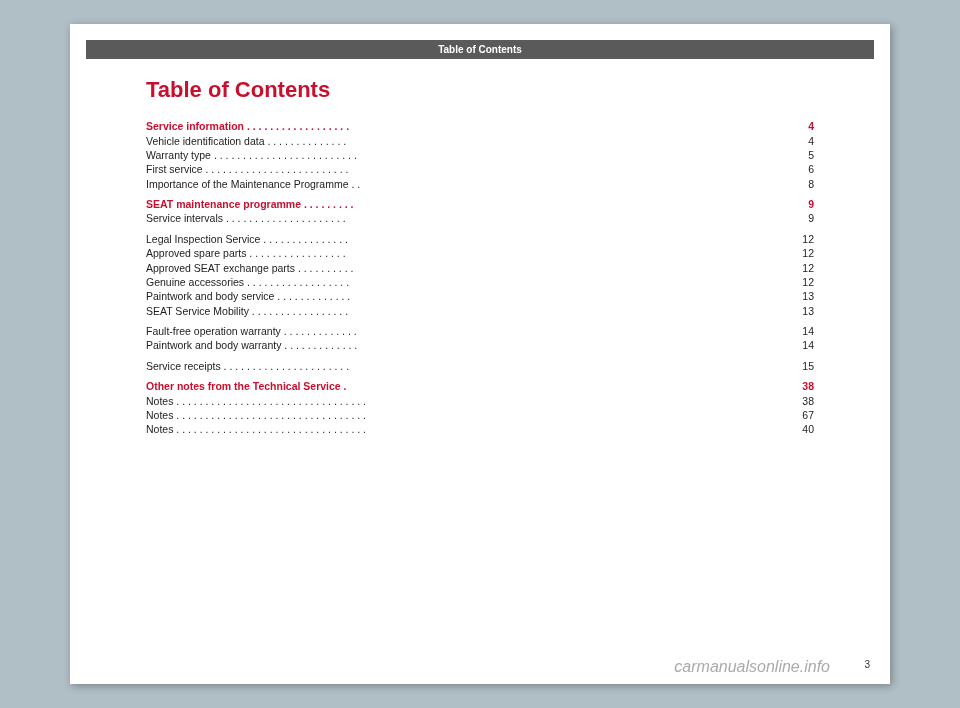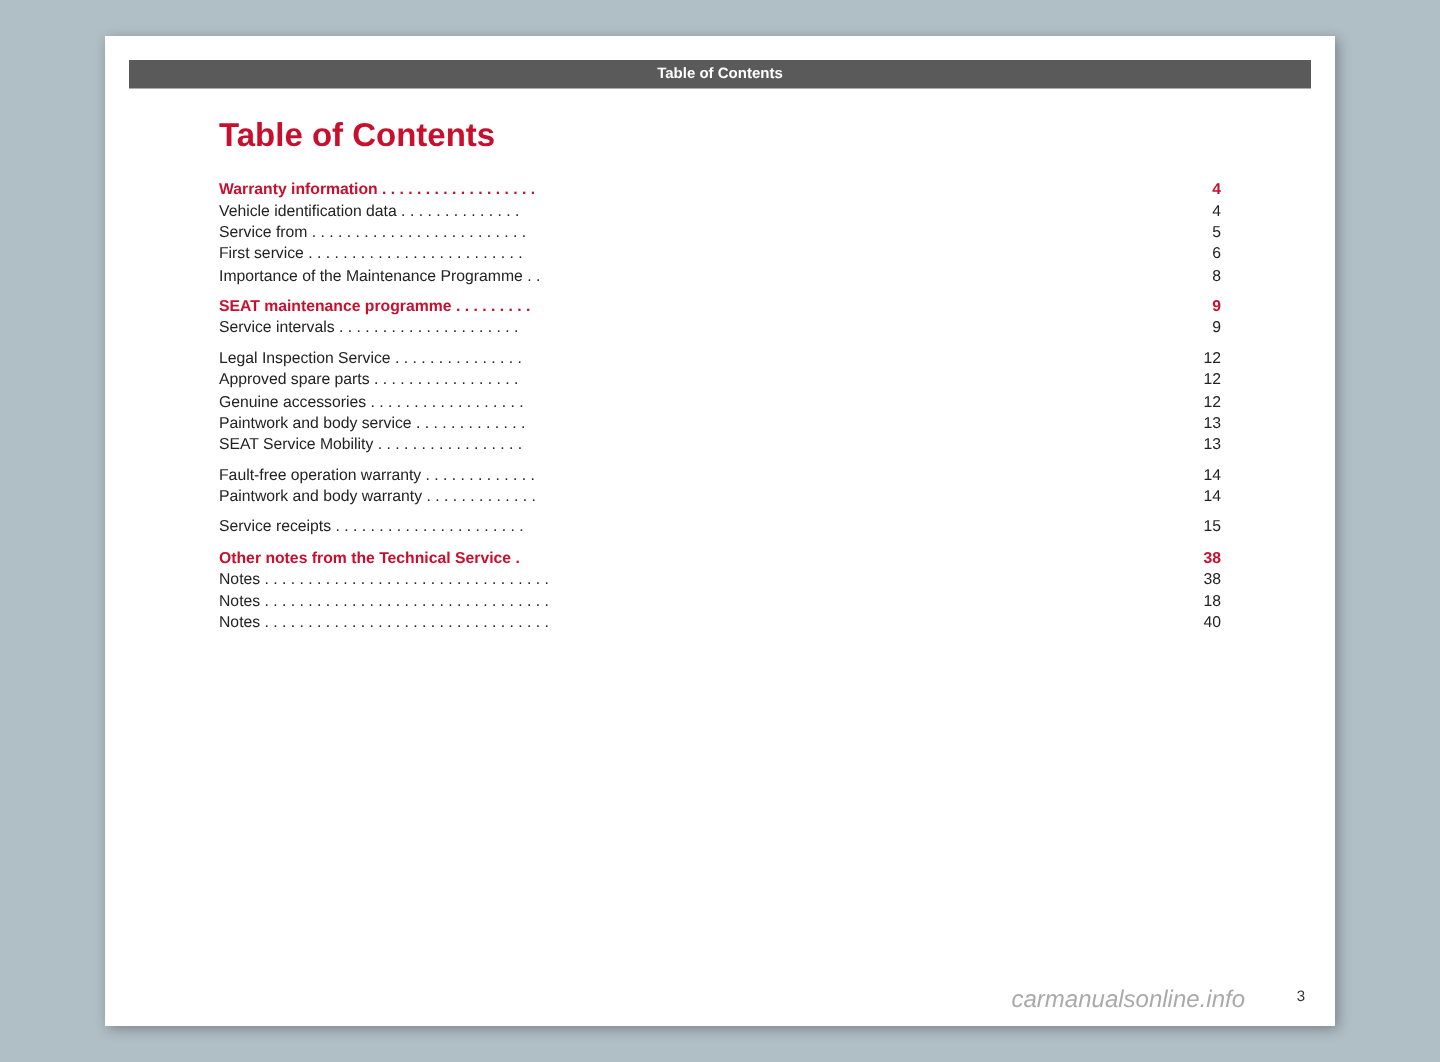--- a/index.html
+++ b/index.html
@@ -87,29 +87,29 @@
 
 <div class="page-container">
   <div class="header-bar">
     <span>Table of Contents</span>
   </div>
   <div class="content">
     <div class="page-title">Table of Contents</div>
     <table class="toc-table">
       <tbody id="toc-body">
       <tr>
-            <td class="toc-label section-heading">Warranty information  . . . . . . . . . . . . . . . . . .</td>
+            <td class="toc-label section-heading">Service information  . . . . . . . . . . . . . . . . . .</td>
             <td class="toc-page section-heading">4</td>
           </tr>
           <tr>
             <td class="toc-label normal-entry">Vehicle identification data  . . . . . . . . . . . . . .</td>
             <td class="toc-page normal-entry">4</td>
           </tr>
           <tr>
-            <td class="toc-label normal-entry">Service from  . . . . . . . . . . . . . . . . . . . . . . . . .</td>
+            <td class="toc-label normal-entry">Warranty type  . . . . . . . . . . . . . . . . . . . . . . . . .</td>
             <td class="toc-page normal-entry">5</td>
           </tr>
           <tr>
             <td class="toc-label normal-entry">First service  . . . . . . . . . . . . . . . . . . . . . . . . .</td>
             <td class="toc-page normal-entry">6</td>
           </tr>
           <tr>
             <td class="toc-label normal-entry">Importance of the Maintenance Programme  . .</td>
             <td class="toc-page normal-entry">8</td>
           </tr>
@@ -126,20 +126,24 @@
           </tr>
           <tr>
             <td colspan="2" class="section-spacer"></td>
           </tr>
           <tr>
             <td class="toc-label normal-entry">Legal Inspection Service  . . . . . . . . . . . . . . .</td>
             <td class="toc-page normal-entry">12</td>
           </tr>
           <tr>
             <td class="toc-label normal-entry">Approved spare parts  . . . . . . . . . . . . . . . . .</td>
+            <td class="toc-page normal-entry">12</td>
+          </tr>
+          <tr>
+            <td class="toc-label normal-entry">Approved SEAT exchange parts  . . . . . . . . . .</td>
             <td class="toc-page normal-entry">12</td>
           </tr>
           <tr>
             <td class="toc-label normal-entry">Genuine accessories  . . . . . . . . . . . . . . . . . .</td>
             <td class="toc-page normal-entry">12</td>
           </tr>
           <tr>
             <td class="toc-label normal-entry">Paintwork and body service  . . . . . . . . . . . . .</td>
             <td class="toc-page normal-entry">13</td>
           </tr>
@@ -171,21 +175,21 @@
           <tr>
             <td class="toc-label section-heading">Other notes from the Technical Service  .</td>
             <td class="toc-page section-heading">38</td>
           </tr>
           <tr>
             <td class="toc-label normal-entry">Notes . . . . . . . . . . . . . . . . . . . . . . . . . . . . . . . . .</td>
             <td class="toc-page normal-entry">38</td>
           </tr>
           <tr>
             <td class="toc-label normal-entry">Notes . . . . . . . . . . . . . . . . . . . . . . . . . . . . . . . . .</td>
-            <td class="toc-page normal-entry">18</td>
+            <td class="toc-page normal-entry">67</td>
           </tr>
           <tr>
             <td class="toc-label normal-entry">Notes . . . . . . . . . . . . . . . . . . . . . . . . . . . . . . . . .</td>
             <td class="toc-page normal-entry">40</td>
           </tr>
         </tbody>
     </table>
   </div>
   <div class="page-number">3</div>
   <div class="watermark">carmanualsonline.info</div>

